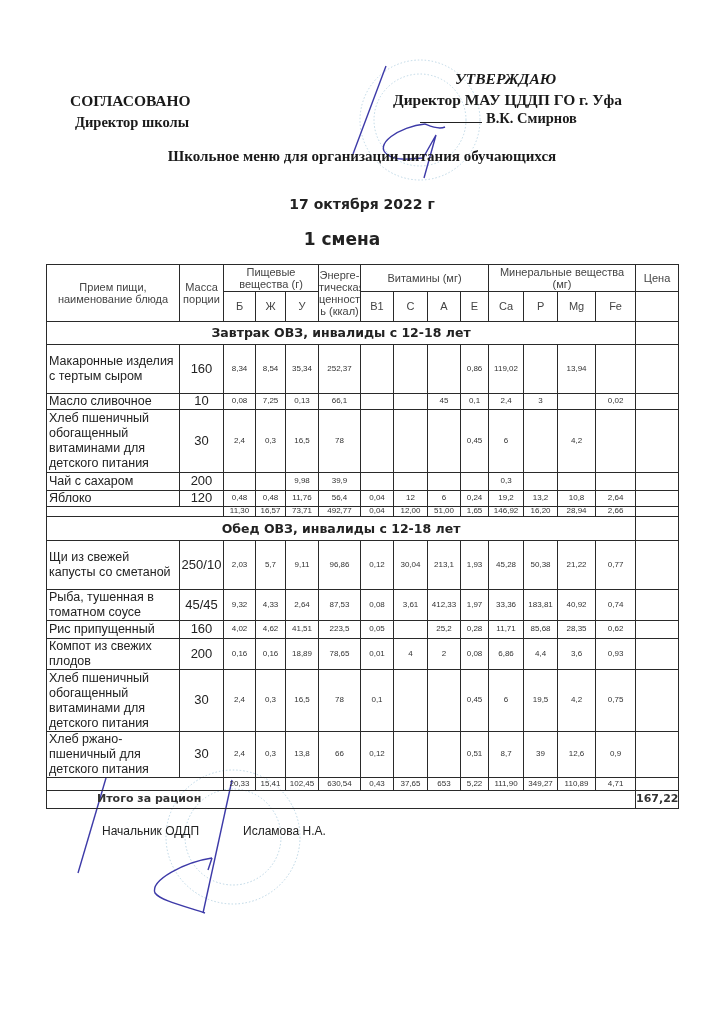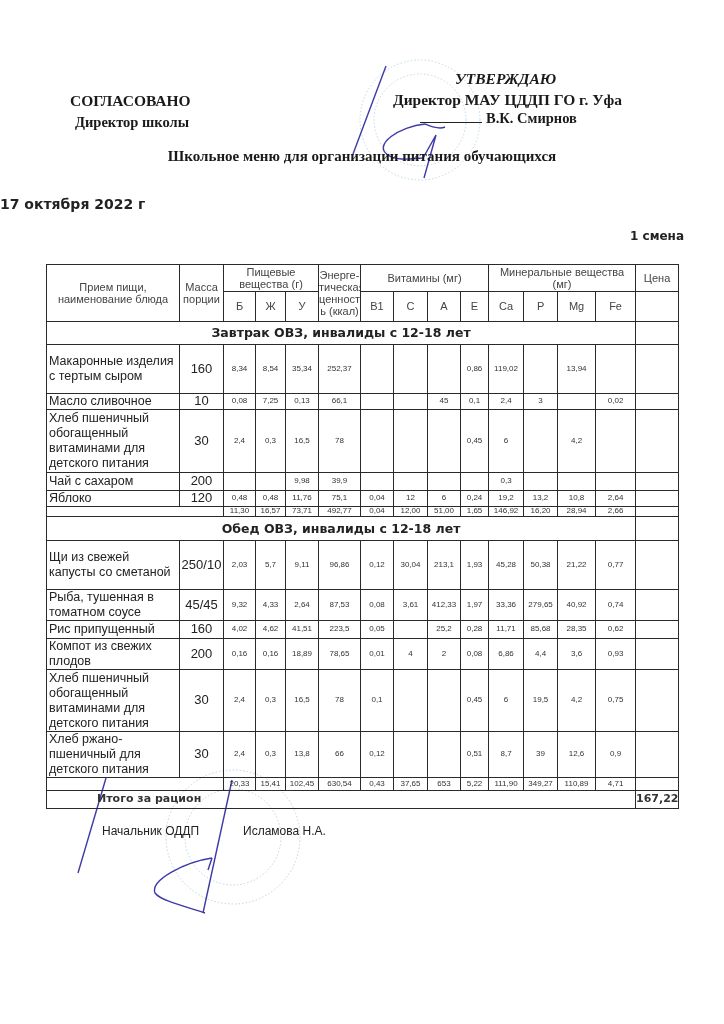--- a/index.html
+++ b/index.html
@@ -7,22 +7,22 @@
   .serif { font-family: "Liberation Serif", serif; font-weight: bold; color: #1a1a1a; }
   .abs { position: absolute; }
 
   #approve-left-title { left: 70px; top: 92px; font-size: 15.5px; }
   #approve-left-sub { left: 75px; top: 114px; font-size: 14.5px; }
   #approve-right-title { left: 455px; top: 70px; font-size: 15.5px; font-style: italic; }
   #approve-right-sub { left: 393px; top: 91px; font-size: 15.5px; }
   #approve-right-sign { left: 420px; top: 110px; font-size: 14.5px; }
   #approve-right-sign .line { display: inline-block; width: 62px; border-bottom: 1px solid #222; margin-right: 4px; vertical-align: baseline; }
   #doc-title { left: 0; width: 724px; text-align: center; top: 148px; font-size: 15px; }
-  #doc-date { left: 0; width: 724px; text-align: left; top: 196px; font-size: 14px; font-weight: bold; font-family: "DejaVu Sans", sans-serif; }
-  #doc-shift { left: 0; width: 684px; text-align: right; top: 229px; font-size: 12px; font-weight: bold; font-family: "DejaVu Sans", sans-serif; }
+  #doc-date { left: 0; width: 724px; text-align: center; top: 196px; font-size: 14px; font-weight: bold; font-family: "DejaVu Sans", sans-serif; }
+  #doc-shift { left: 0; width: 684px; text-align: center; top: 229px; font-size: 17px; font-weight: bold; font-family: "DejaVu Sans", sans-serif; }
 
   table.menu { position: absolute; left: 46px; top: 264px; border-collapse: collapse; table-layout: fixed; width: 632px; }
   table.menu td { border: 1px solid #2a2a2a; padding: 0; text-align: center; vertical-align: middle; font-size: 8px; color: #333; line-height: 1.1; overflow: hidden; }
   table.menu td.hdr { font-size: 11px; color: #444; margin-top: 40px; }
   table.menu td.name { text-align: left; font-size: 12.5px; color: #222; padding-left: 2px; line-height: 1.2; vertical-align: middle; }
   table.menu td.mass { font-size: 13px; color: #222; }
   table.menu td.section { font-size: 12.5px; font-weight: bold; font-family: "DejaVu Sans", sans-serif; color: #222; text-align: center; padding-left: 0; }
   table.menu td.total { font-size: 8px; }
   table.menu td.itogo { text-align: left; padding-left: 50px; font-size: 11px; font-weight: bold; font-family: "DejaVu Sans", sans-serif; }
   table.menu td.price-total { font-size: 11px; font-weight: bold; font-family: "DejaVu Sans", sans-serif; text-align: left; padding-right: 2px; }
@@ -181,21 +181,21 @@
         <td></td>
         <td></td>
         <td></td>
       </tr>
       <tr style="height: 16px;">
         <td class="name">Яблоко</td>
         <td class="mass">120</td>
         <td>0,48</td>
         <td>0,48</td>
         <td>11,76</td>
-        <td>75,1</td>
+        <td>56,4</td>
         <td>0,04</td>
         <td>12</td>
         <td>6</td>
         <td>0,24</td>
         <td>19,2</td>
         <td>13,2</td>
         <td>10,8</td>
         <td>2,64</td>
         <td></td>
       </tr>
@@ -241,21 +241,21 @@
         <td class="mass">45/45</td>
         <td>9,32</td>
         <td>4,33</td>
         <td>2,64</td>
         <td>87,53</td>
         <td>0,08</td>
         <td>3,61</td>
         <td>412,33</td>
         <td>1,97</td>
         <td>33,36</td>
-        <td>279,65</td>
+        <td>183,81</td>
         <td>40,92</td>
         <td>0,74</td>
         <td></td>
       </tr>
       <tr style="height: 18px;">
         <td class="name">Рис припущенный</td>
         <td class="mass">160</td>
         <td>4,02</td>
         <td>4,62</td>
         <td>41,51</td>

